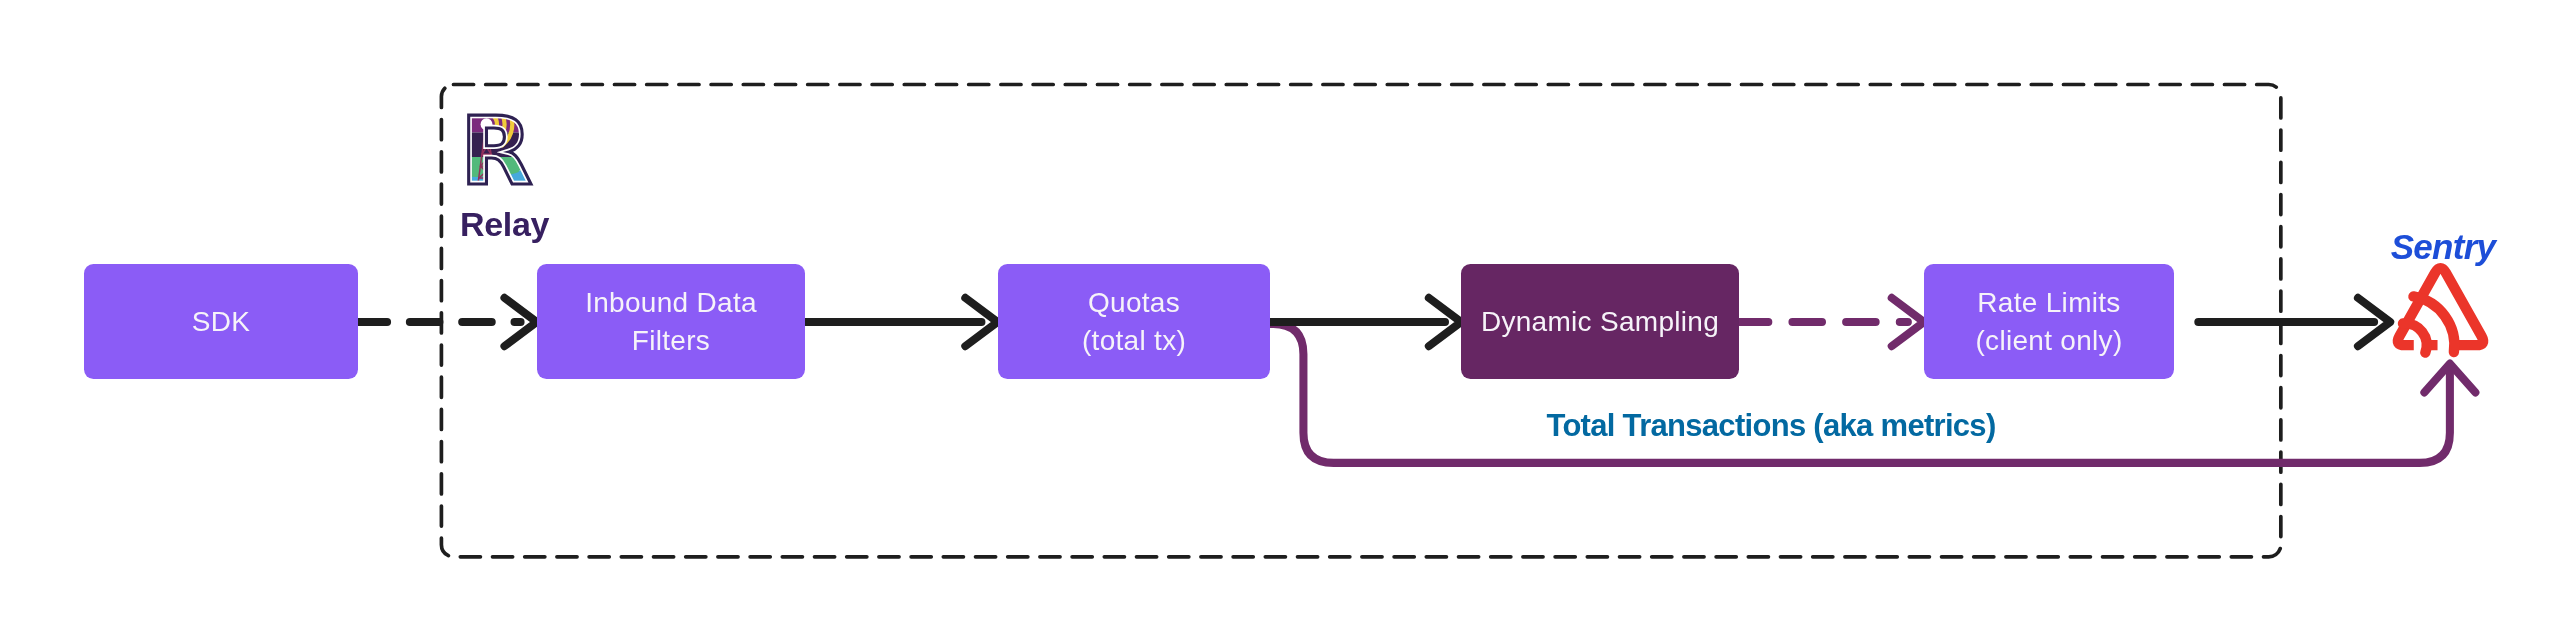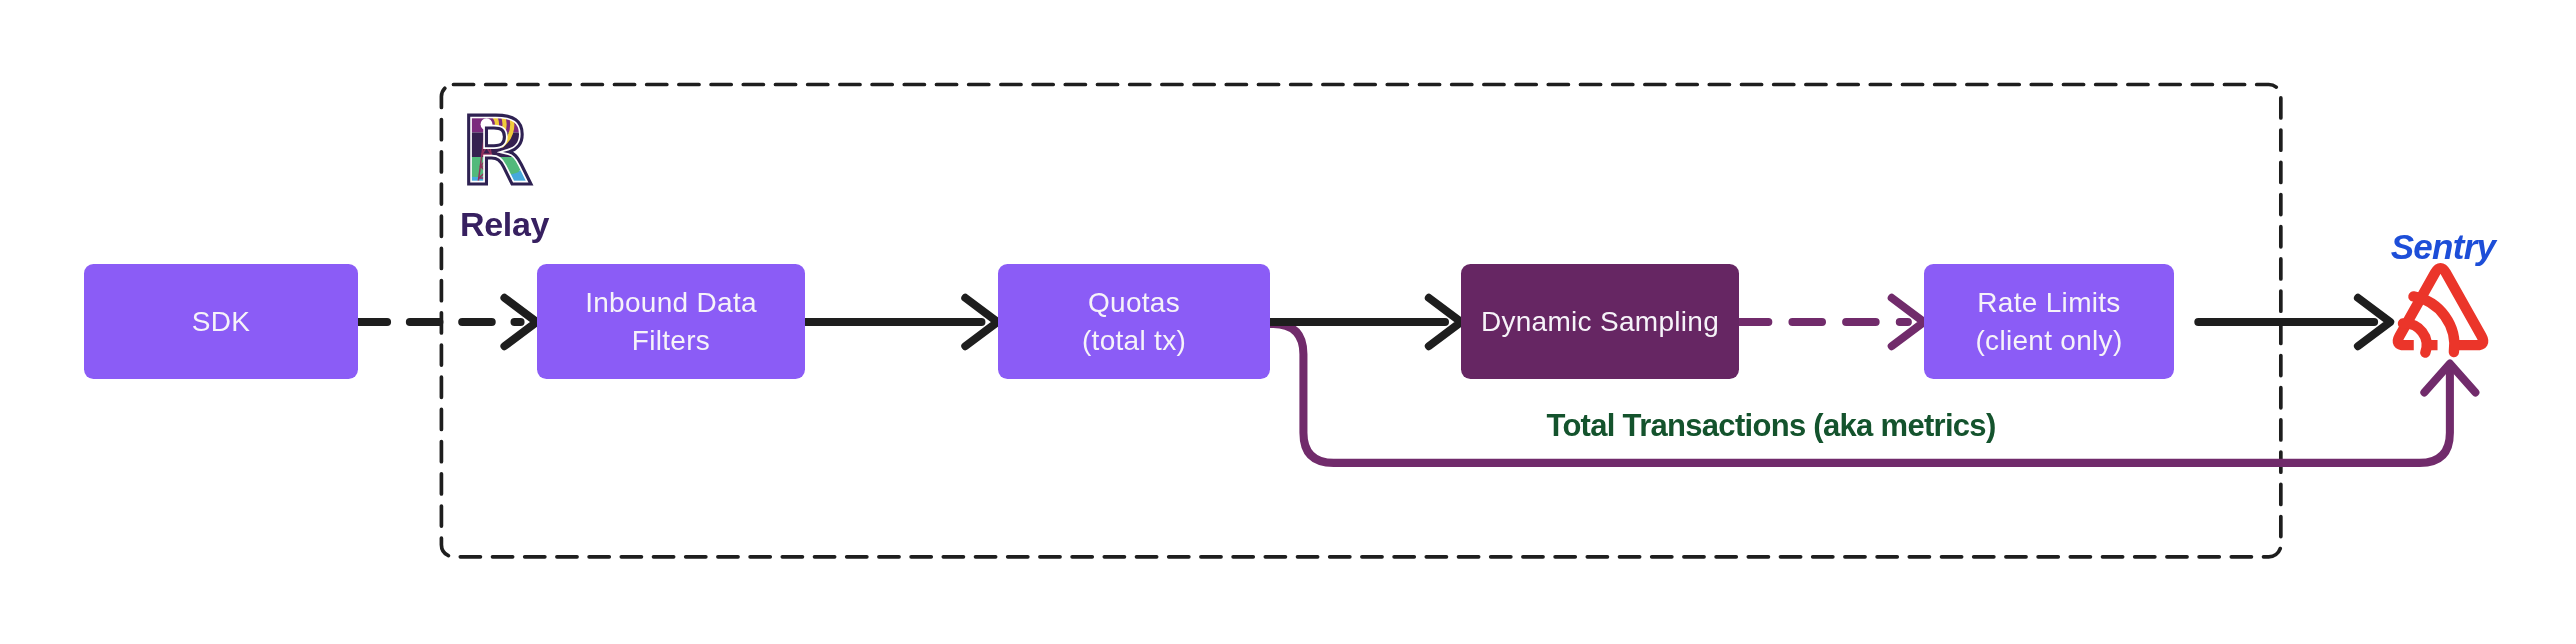--- a/index.html
+++ b/index.html
@@ -56,21 +56,21 @@
     font-size: 35px;
     color: #1d4ed8;
     letter-spacing: -0.7px;
     font-style: italic;
   }
   #total-tx-label {
     left: 1771px;
     top: 408px;
     transform: translateX(-50%);
     font-size: 31px;
-    color: #14532d;
+    color: #0369a1;
     letter-spacing: -0.7px;
   }
   .logo { position: absolute; }
   #relay-logo  { left: 451px;  top: 99px; }
   #sentry-logo { left: 2387px; top: 262px; }
 </style>
 </head>
 <body>
 
 <div id="canvas">

